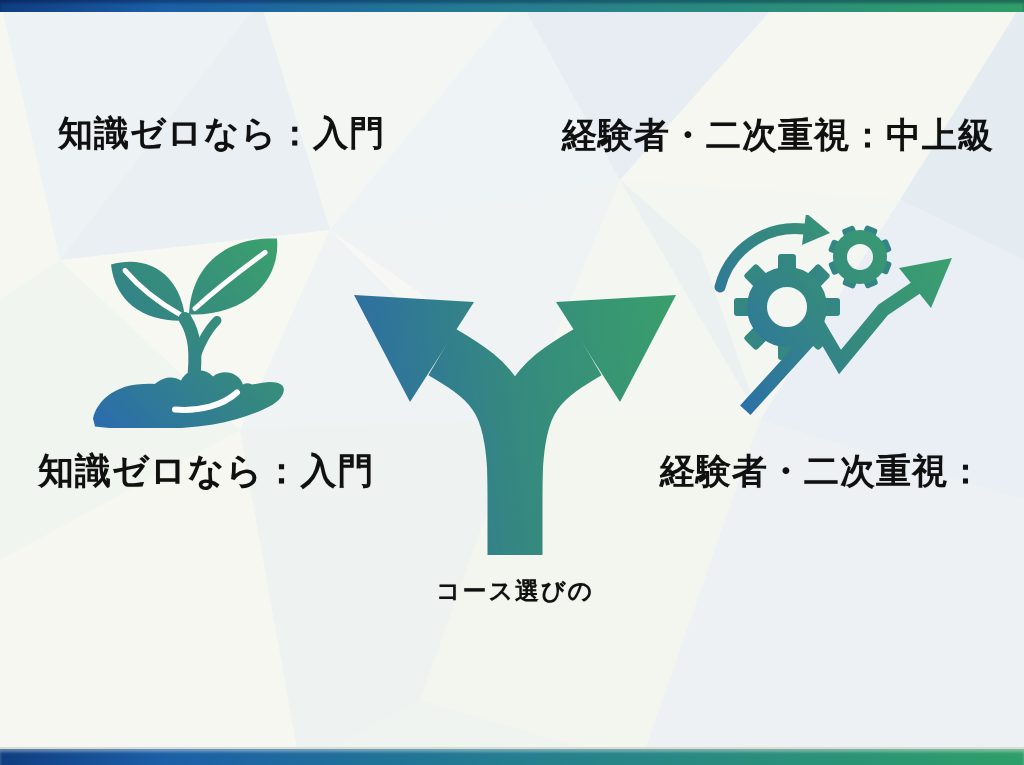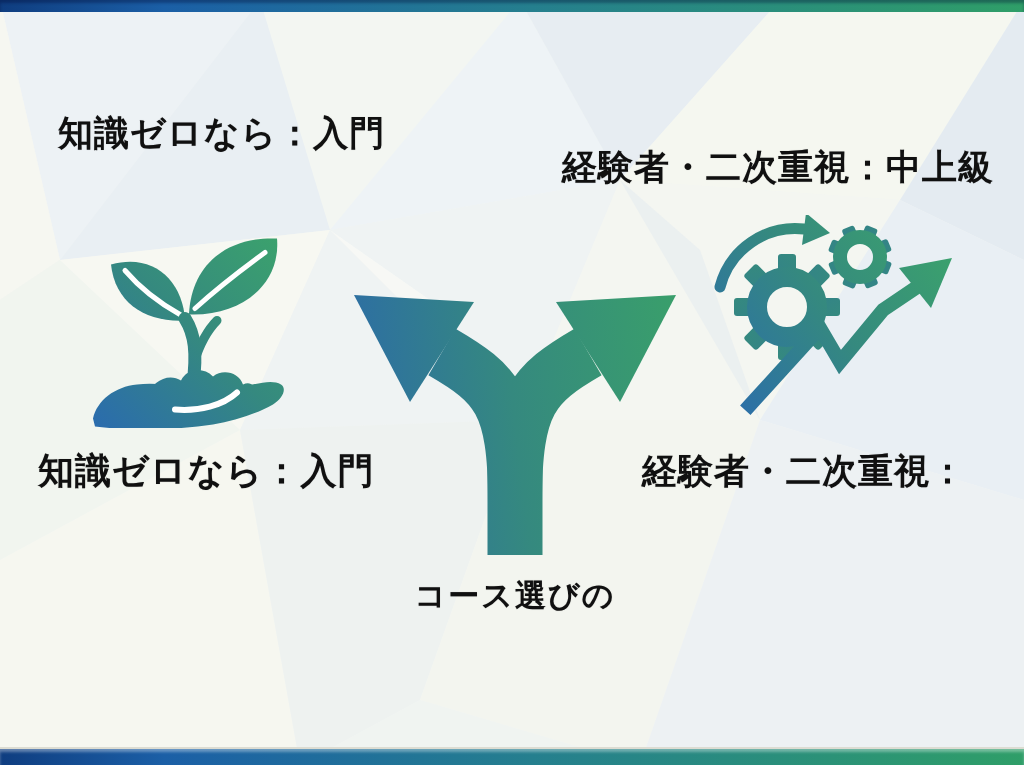--- a/index.html
+++ b/index.html
@@ -13,23 +13,23 @@
   .edge-bar{position:absolute;left:0;width:1024px;
     background:linear-gradient(90deg,#0f3d80 0%,#1b5fa6 16%,#257f8e 52%,#2f9e68 100%);}
   .edge-bar.top{top:0;height:12px;box-shadow:inset 0 3px 3px rgba(0,10,50,.35);}
   .edge-bar.bottom{bottom:0;height:16px;border-top:2px solid #dcdcd2;
     box-shadow:inset 0 3px 3px rgba(255,255,255,.35);}
   .label{
     position:absolute;color:#101010;font-weight:800;
     font-size:35px;letter-spacing:1px;line-height:1.32;white-space:nowrap;
     text-shadow:0 0 1px rgba(0,0,0,.25);
   }
-  .label.center{white-space:normal;}
+  .label.center{text-align:center;white-space:normal;}
   .title{
-    position:absolute;color:#101010;font-weight:800;font-size:31px;
+    position:absolute;color:#101010;font-weight:800;font-size:24px;
     letter-spacing:2px;line-height:1.28;text-align:center;
     text-shadow:0 0 1px rgba(0,0,0,.25);
   }
   .icon-wrap{position:absolute;}
   .icon-wrap svg{display:block;width:100%;height:100%;}
 </style>
 </head>
 <body>
 
 <div class="stage">
@@ -55,21 +55,21 @@
     <polygon points="760,420 1024,500 1024,765 640,765" fill="#edf1f3"></polygon>
     <polygon points="300,765 420,700 640,765" fill="#f0f4f1"></polygon>
     <polygon points="330,230 520,420 430,300" fill="#fbfcf7" opacity="0.6"></polygon>
     <polygon points="620,180 760,420 700,250" fill="#e2eaf0" opacity="0.5"></polygon>
   </svg>
 
   <div class="edge-bar top"></div>
   <div class="edge-bar bottom"></div>
 
   <div class="label" style="left:58px;top:110px;">知識ゼロなら：入門</div>
-  <div class="label" style="left:562px;top:112px;margin-top:32px;">経験者・二次重視：中上級</div>
+  <div class="label" style="left:562px;top:112px;">経験者・二次重視：中上級</div>
 
   <div class="icon-wrap" style="left:85px;top:222px;width:205px;height:206px;">
     <svg viewBox="0 0 205 205" aria-hidden="true">
       <defs>
         <linearGradient id="gHand" gradientUnits="userSpaceOnUse" x1="0" y1="205" x2="205" y2="0">
           <stop offset="0" stop-color="#2a6ab0"></stop>
           <stop offset="0.5" stop-color="#35897f"></stop>
           <stop offset="1" stop-color="#3ca56a"></stop>
         </linearGradient>
       </defs>

